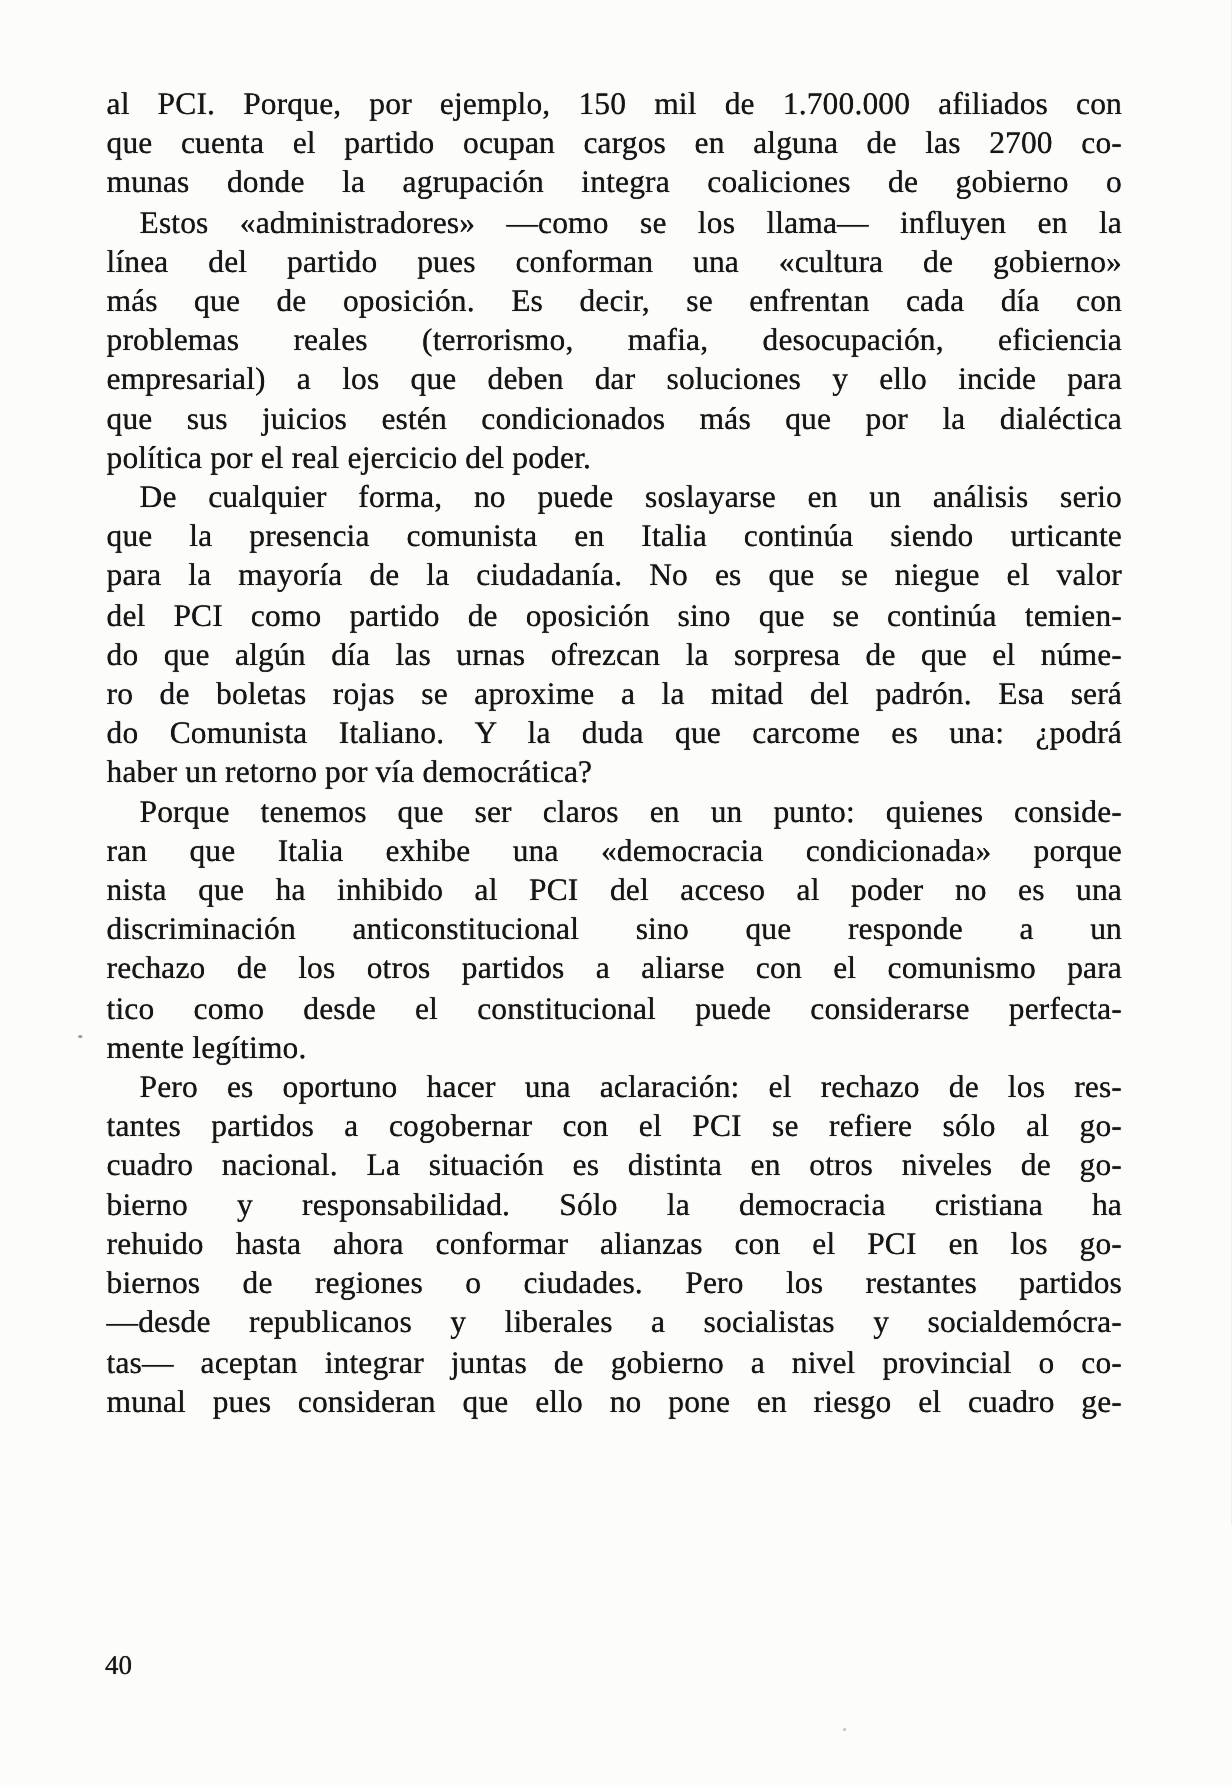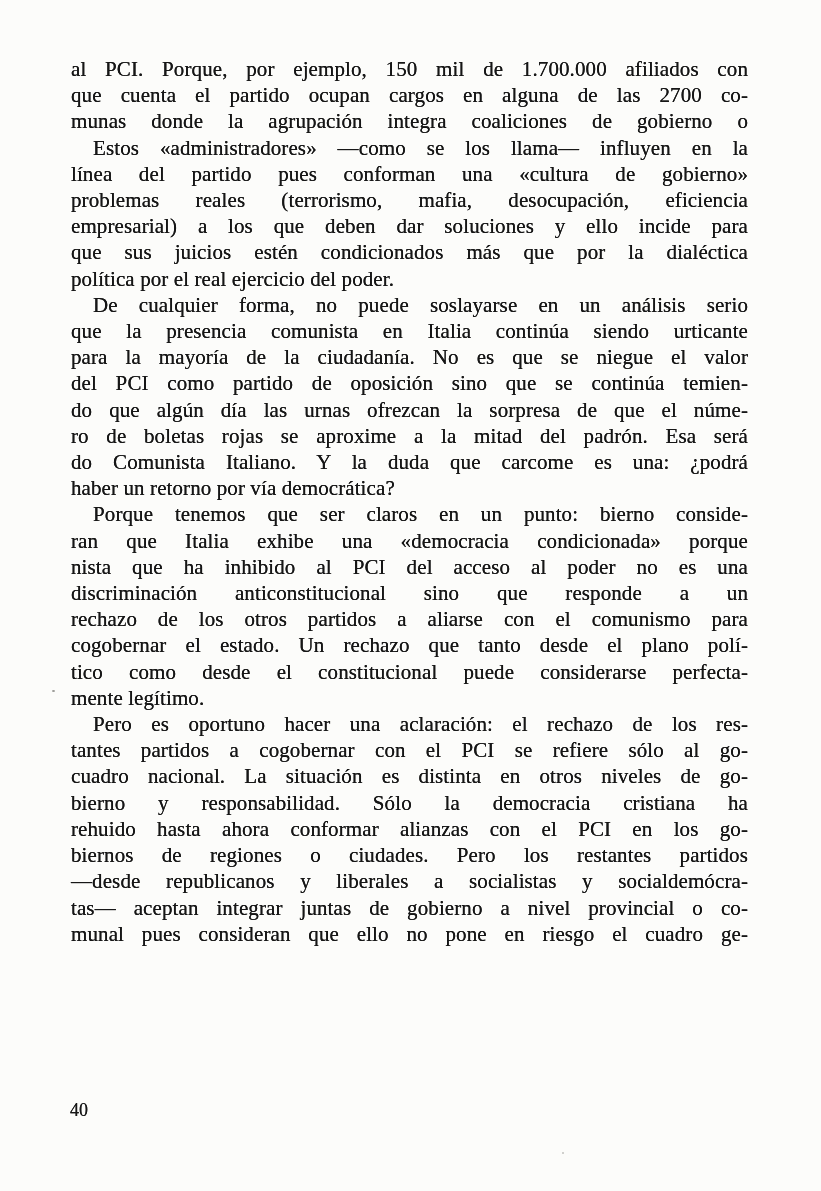--- a/index.html
+++ b/index.html
@@ -58,38 +58,38 @@
 </head>
 <body>
 
 <div class="page">
   <div class="text-block">
       <div class="line just">al PCI. Porque, por ejemplo, 150 mil de 1.700.000 afiliados con</div>
       <div class="line just">que cuenta el partido ocupan cargos en alguna de las 2700 co-</div>
       <div class="line just">munas donde la agrupación integra coaliciones de gobierno o</div>
       <div class="line indent just">Estos «administradores» —como se los llama— influyen en la</div>
       <div class="line just">línea del partido pues conforman una «cultura de gobierno»</div>
+      <div class="line just">más que de oposición. Es decir, se enfrentan cada día con</div>
       <div class="line just">problemas reales (terrorismo, mafia, desocupación, eficiencia</div>
       <div class="line just">empresarial) a los que deben dar soluciones y ello incide para</div>
       <div class="line just">que sus juicios estén condicionados más que por la dialéctica</div>
       <div class="line">política por el real ejercicio del poder.</div>
       <div class="line indent just">De cualquier forma, no puede soslayarse en un análisis serio</div>
       <div class="line just">que la presencia comunista en Italia continúa siendo urticante</div>
       <div class="line just">para la mayoría de la ciudadanía. No es que se niegue el valor</div>
       <div class="line just">del PCI como partido de oposición sino que se continúa temien-</div>
       <div class="line just">do que algún día las urnas ofrezcan la sorpresa de que el núme-</div>
       <div class="line just">ro de boletas rojas se aproxime a la mitad del padrón. Esa será</div>
       <div class="line just">do Comunista Italiano. Y la duda que carcome es una: ¿podrá</div>
       <div class="line">haber un retorno por vía democrática?</div>
-      <div class="line indent just">Porque tenemos que ser claros en un punto: bierno conside-</div>
+      <div class="line indent just">Porque tenemos que ser claros en un punto: quienes conside-</div>
       <div class="line just">ran que Italia exhibe una «democracia condicionada» porque</div>
       <div class="line just">nista que ha inhibido al PCI del acceso al poder no es una</div>
       <div class="line just">discriminación anticonstitucional sino que responde a un</div>
       <div class="line just">rechazo de los otros partidos a aliarse con el comunismo para</div>
-      <div class="line just">cogobernar el estado. Un rechazo que tanto desde el plano polí-</div>
       <div class="line just">tico como desde el constitucional puede considerarse perfecta-</div>
       <div class="line">mente legítimo.</div>
       <div class="line indent just">Pero es oportuno hacer una aclaración: el rechazo de los res-</div>
       <div class="line just">tantes partidos a cogobernar con el PCI se refiere sólo al go-</div>
       <div class="line just">cuadro nacional. La situación es distinta en otros niveles de go-</div>
       <div class="line just">bierno y responsabilidad. Sólo la democracia cristiana ha</div>
       <div class="line just">rehuido hasta ahora conformar alianzas con el PCI en los go-</div>
       <div class="line just">biernos de regiones o ciudades. Pero los restantes partidos</div>
       <div class="line just">—desde republicanos y liberales a socialistas y socialdemócra-</div>
       <div class="line just">tas— aceptan integrar juntas de gobierno a nivel provincial o co-</div>

